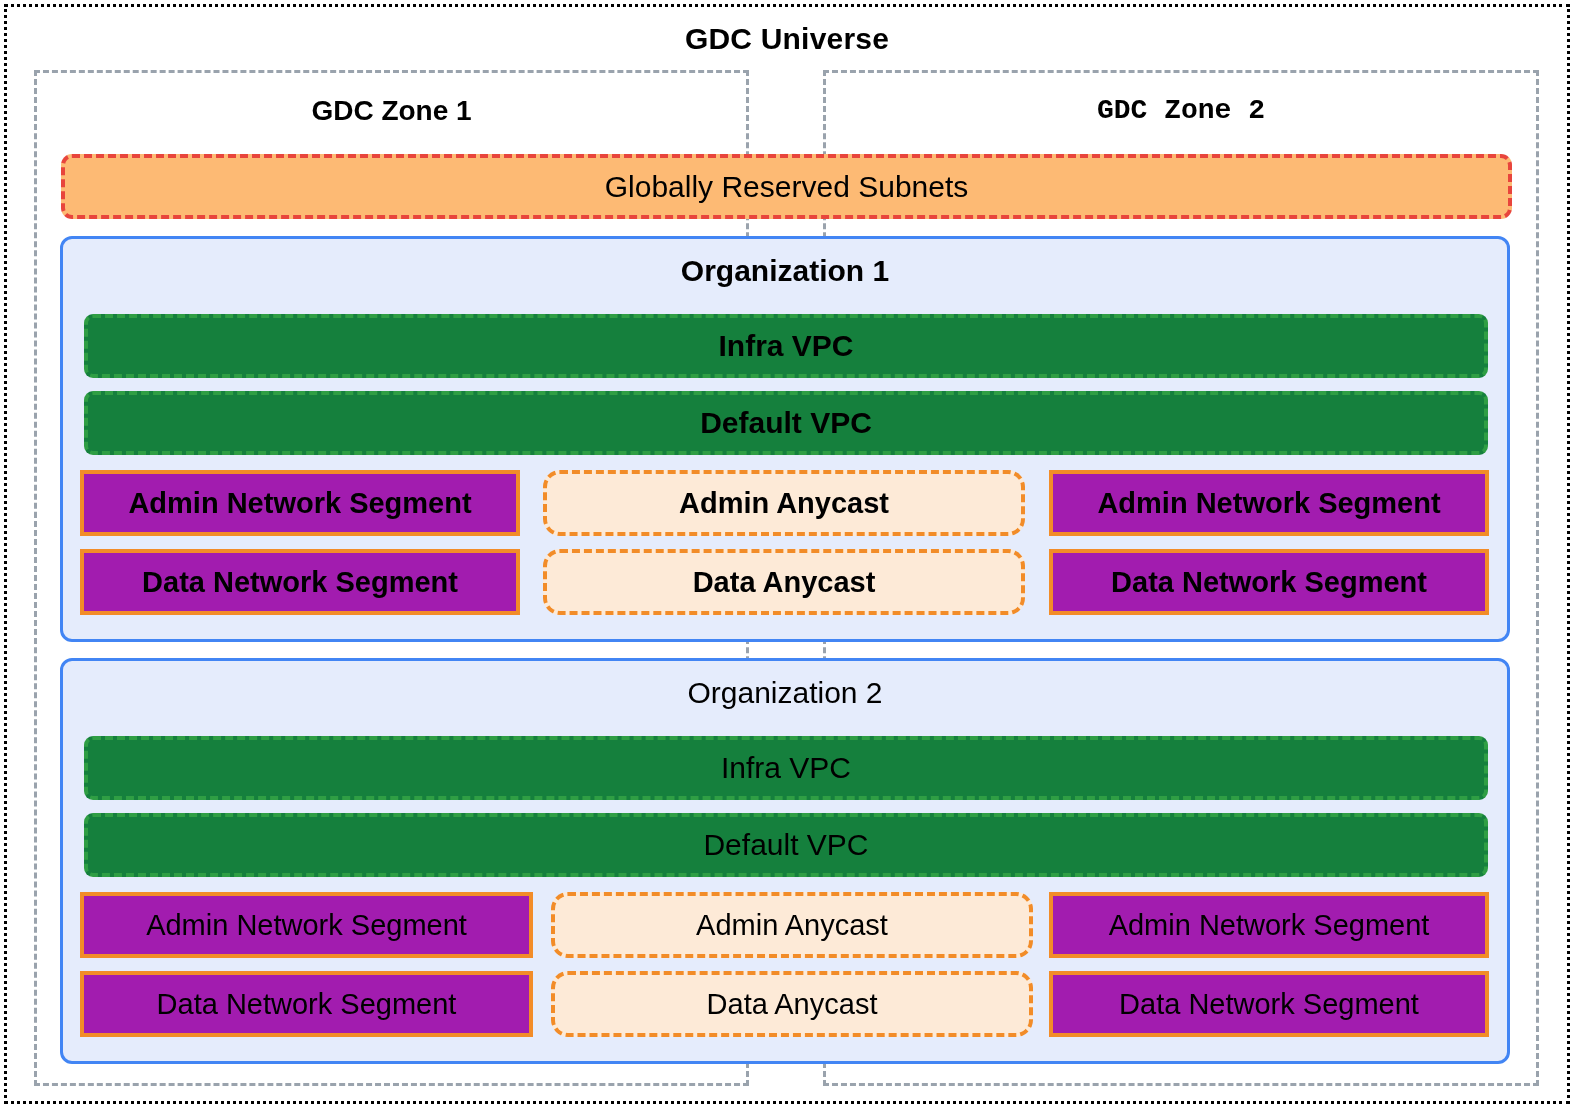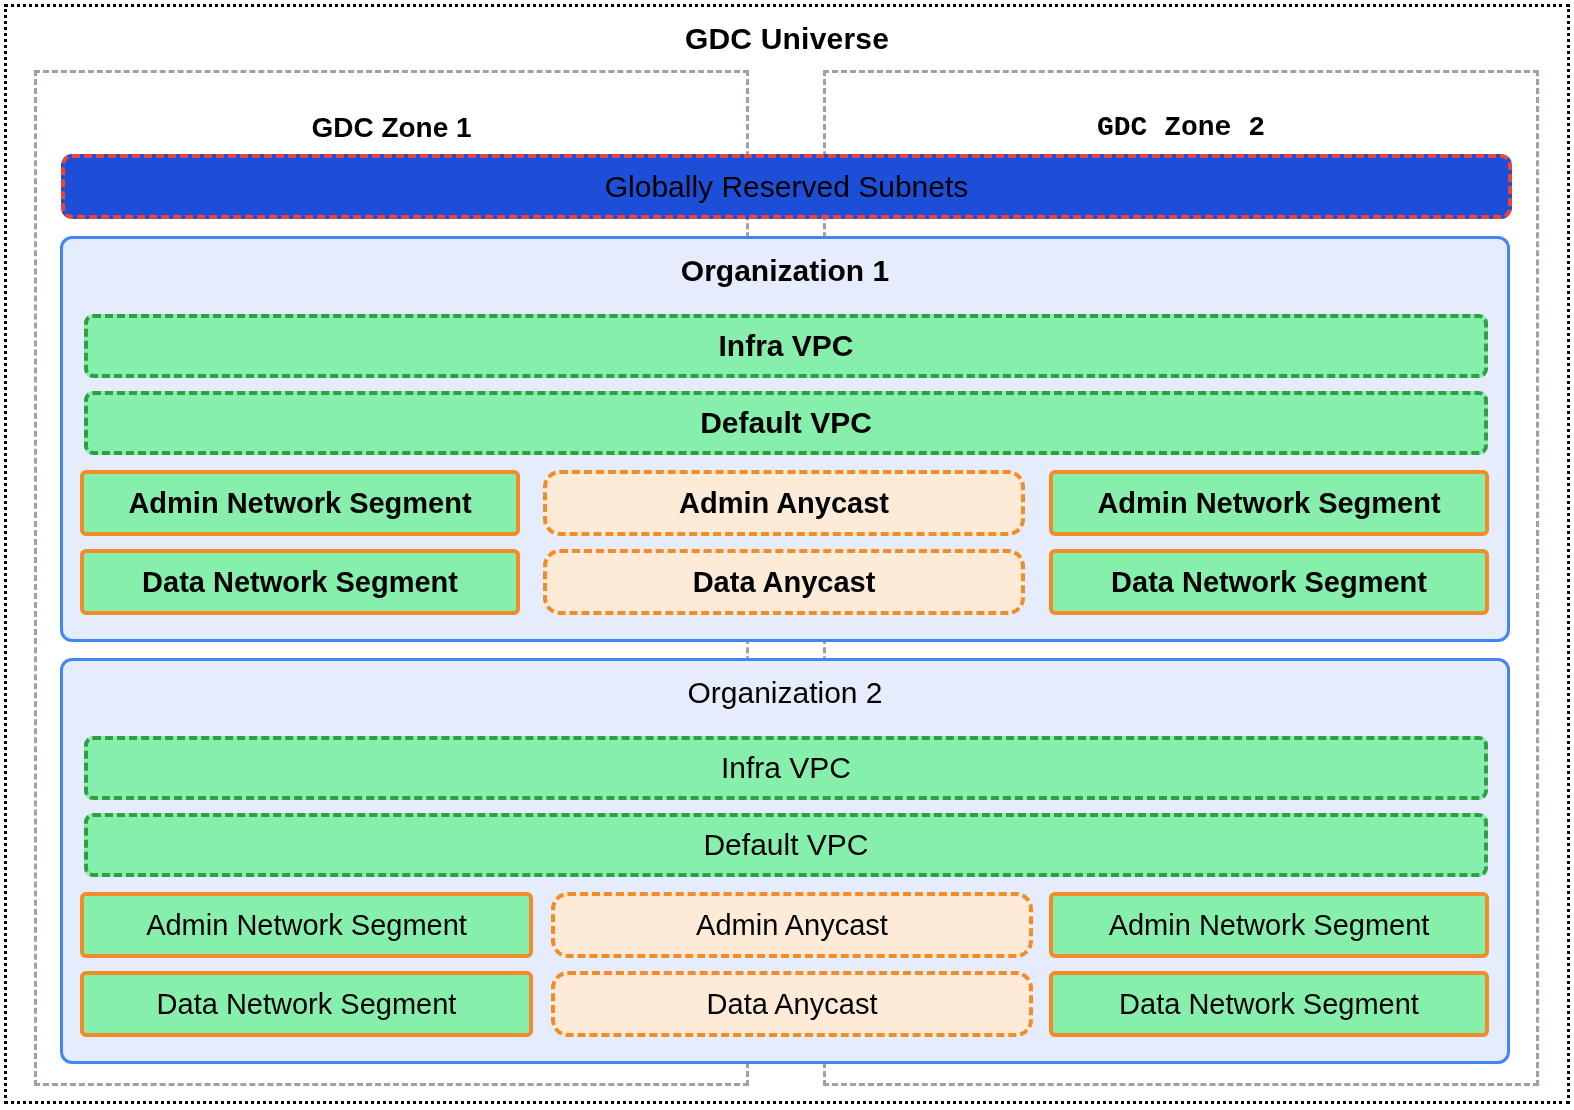--- a/index.html
+++ b/index.html
@@ -69,21 +69,20 @@
 
   .zone-title {
     position: absolute;
     top: 94px;
     font-size: 28px;
     font-weight: bold;
     text-align: center;
     line-height: 34px;
     white-space: nowrap;
     z-index: 3;
-    margin-top: 17px;
   }
   #zone-1-title { left: 34px; width: 715px; }
   #zone-2-title { left: 823px; width: 716px; font-family: Liberation Mono, monospace; }
 
   
   .box {
     position: absolute;
     box-sizing: border-box;
     border-radius: 9px;
     display: flex;
@@ -94,21 +93,21 @@
   }
   .box > .box-label {
     font-size: 29px;
     line-height: 34px;
     white-space: nowrap;
     color: #000000;
   }
 
   
   .reserved-box {
-    background: #1d4ed8;
+    background: #fdba74;
     border: 4px dashed #e8453c;
     border-radius: 11px;
   }
   .reserved-box > .box-label { font-size: 30px; }
 
   
   .org-box {
     background: #e5ecfc;
     border: 3px solid #4285f4;
     border-radius: 12px;
@@ -121,31 +120,31 @@
     width: 100%;
     top: 14px;
     text-align: center;
     font-size: 30px;
     line-height: 36px;
     white-space: nowrap;
   }
 
   
   .vpc-box {
-    background: #86efac;
+    background: #15803d;
     border: 4px dashed #2f9e44;
     border-radius: 9px;
   }
   .vpc-box > .box-label { font-size: 30px; }
 
   
   .segment-box {
-    background: #86efac;
+    background: #a21caf;
     border: 4px solid #f28c28;
-    border-radius: 6px;
+    border-radius: 0;
   }
 
   
   .anycast-box {
     background: #fdead7;
     border: 4px dashed #f28c28;
     border-radius: 17px;
   }
 </style>
 </head>

